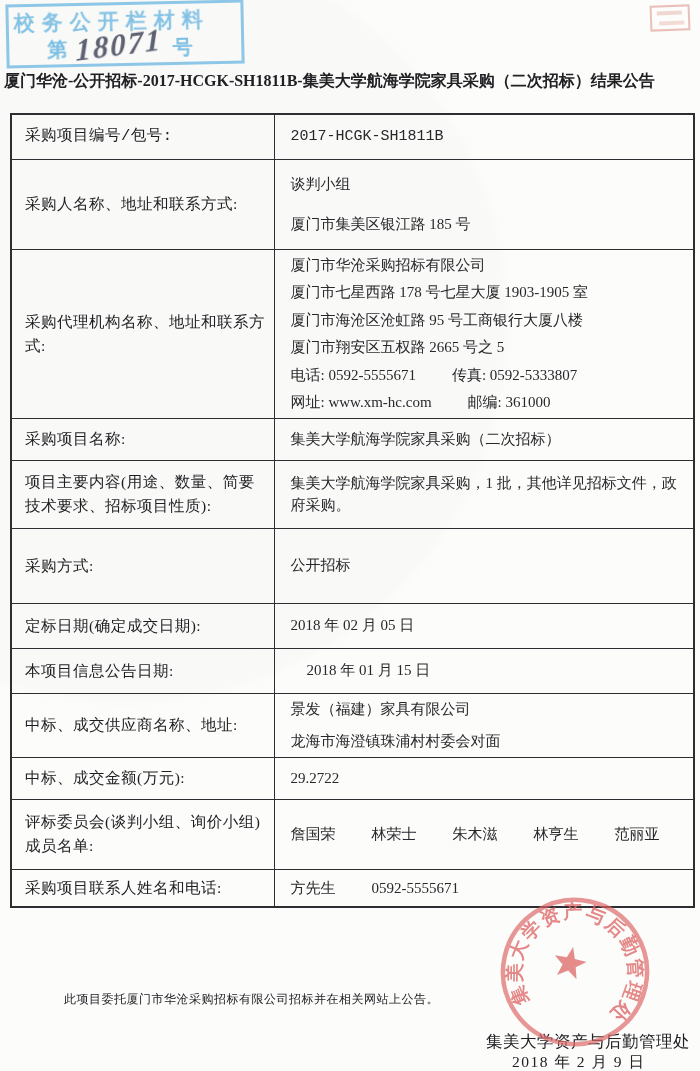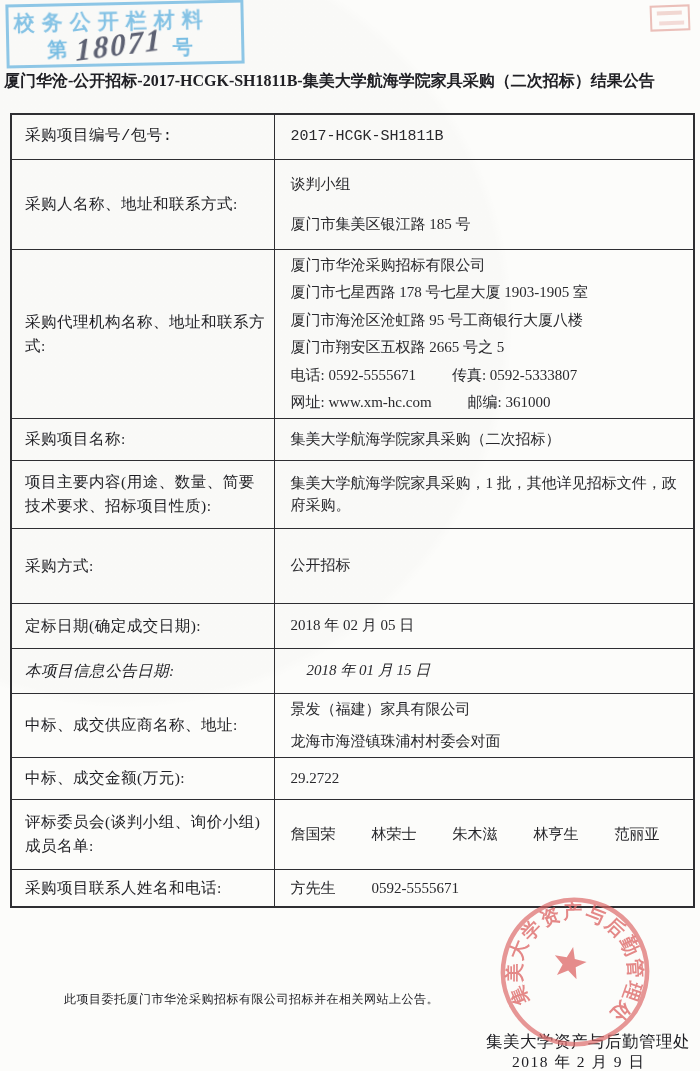--- a/index.html
+++ b/index.html
@@ -167,21 +167,21 @@
         <tr style="height: 45px;">
           <td class="label-cell">定标日期(确定成交日期):</td>
           <td class="value-cell">
             <div class="lines" style="gap: 4px;">
               <div class="vline">
                 <span>2018 年 02 月 05 日</span>
               </div>
             </div>
           </td>
         </tr>
-        <tr style="height: 45px; font-style: italic;">
+        <tr style="height: 45px;">
           <td class="label-cell">本项目信息公告日期:</td>
           <td class="value-cell">
             <div class="lines" style="gap: 4px; margin-left: 16px;">
               <div class="vline">
                 <span>2018 年 01 月 15 日</span>
               </div>
             </div>
           </td>
         </tr>
         <tr style="height: 64px;">

